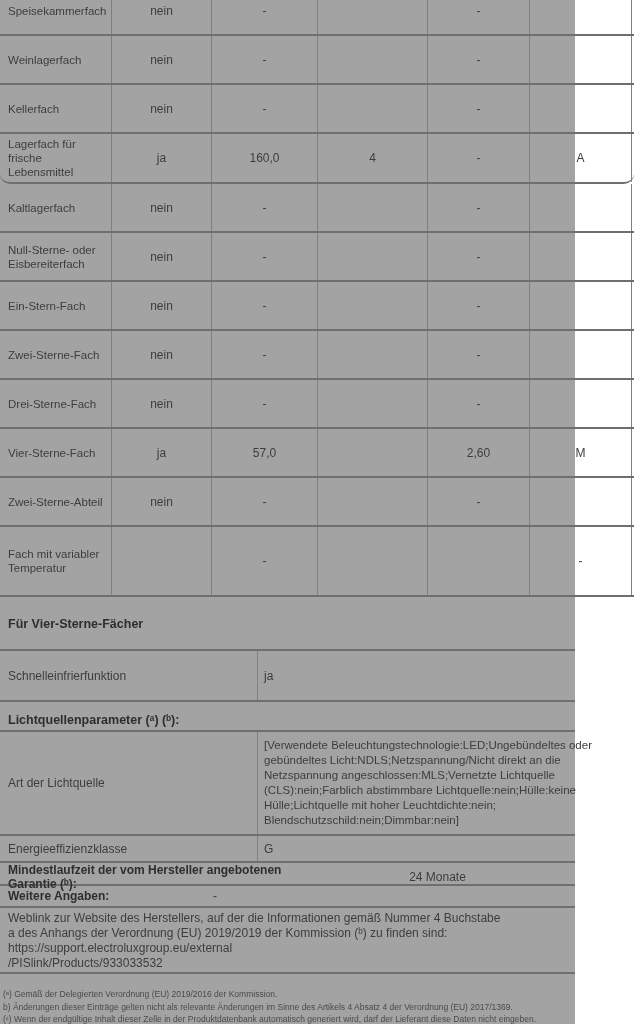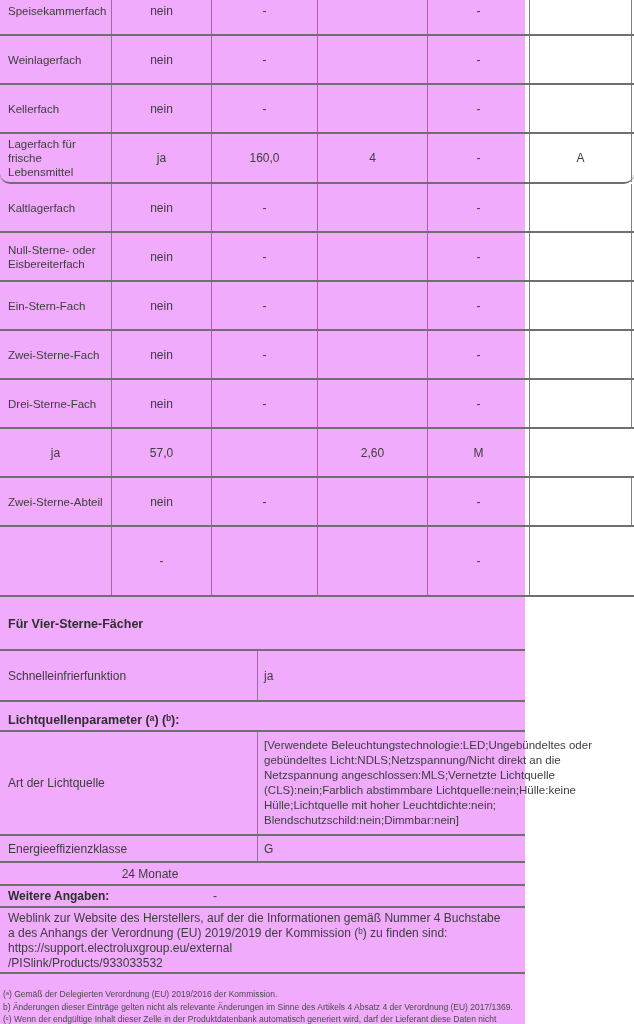--- a/index.html
+++ b/index.html
@@ -8,21 +8,21 @@
     --bdv:#808080;
     --bdd:#3c3c3c;
   }
   *{box-sizing:border-box;margin:0;padding:0;}
   html,body{width:634px;background:#fff;}
   body{
     font-family:"Liberation Sans","DejaVu Sans",sans-serif;
     color:var(--txt);
     overflow:hidden;
   }
-  .sheet{width:525px;height:1024px;background:#f0abfc;position:relative;}
+  .sheet{width:575px;height:1024px;background:#a3a3a3;position:relative;}
 
   
   .ctable{width:634px;}
   .crow{
     display:grid;
     grid-template-columns:112px 100px 106px 110px 102px 102px;
     border-bottom:2px solid var(--bd);
   }
   .crow:nth-child(1){height:36px;}
   .crow{height:49px;}
@@ -171,35 +171,37 @@
     </div>
     <div class="crow">
       <div class="cl">Drei-Sterne-Fach</div>
       <div class="cv">nein</div>
       <div class="cv">-</div>
       <div class="cv"></div>
       <div class="cv">-</div>
       <div class="cv"></div>
     </div>
     <div class="crow">
+      <div class="cl">Vier-Sterne-Fach</div>
       <div class="cv">ja</div>
       <div class="cv">57,0</div>
       <div class="cv"></div>
       <div class="cv">2,60</div>
       <div class="cv">M</div>
     </div>
     <div class="crow">
       <div class="cl">Zwei-Sterne-Abteil</div>
       <div class="cv">nein</div>
       <div class="cv">-</div>
       <div class="cv"></div>
       <div class="cv">-</div>
       <div class="cv"></div>
     </div>
     <div class="crow">
+      <div class="cl">Fach mit variabler Temperatur</div>
       <div class="cv"></div>
       <div class="cv">-</div>
       <div class="cv"></div>
       <div class="cv"></div>
       <div class="cv">-</div>
     </div>
   </div>
 
   <div class="h-bold h1">Für Vier-Sterne-Fächer</div>
   <div class="t2">
@@ -213,20 +215,21 @@
       <div class="lab">Art der Lichtquelle</div>
       <div class="val">[Verwendete Beleuchtungstechnologie:LED;Ungebündeltes oder gebündeltes Licht:NDLS;Netzspannung/Nicht direkt an die Netzspannung angeschlossen:MLS;Vernetzte Lichtquelle (CLS):nein;Farblich abstimmbare Lichtquelle:nein;Hülle:keine Hülle;Lichtquelle mit hoher Leuchtdichte:nein; Blendschutzschild:nein;Dimmbar:nein]</div>
     </div>
     <div class="t3row short">
       <div class="lab">Energieeffizienzklasse</div>
       <div class="val">G</div>
     </div>
   </div>
 
   <div class="line-row g-row">
+    <div class="gl">Mindestlaufzeit der vom Hersteller angebotenen Garantie (ᵇ):</div>
     <div class="gv">24 Monate</div>
   </div>
 
   <div class="line-row w-row">
     <div class="gl">Weitere Angaben:</div>
     <div class="gv">-</div>
     <div></div>
   </div>
 
   <div class="weblink">

